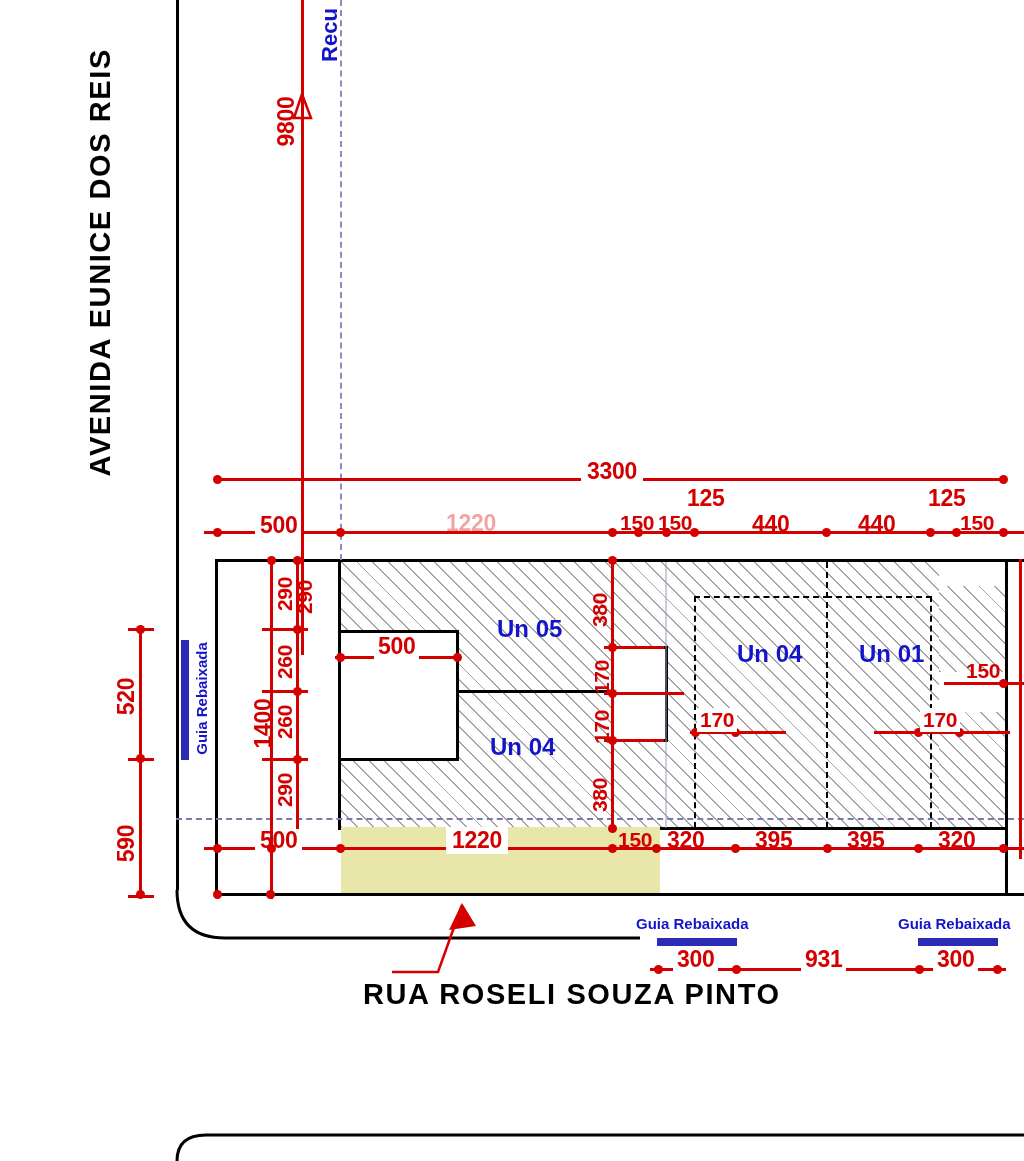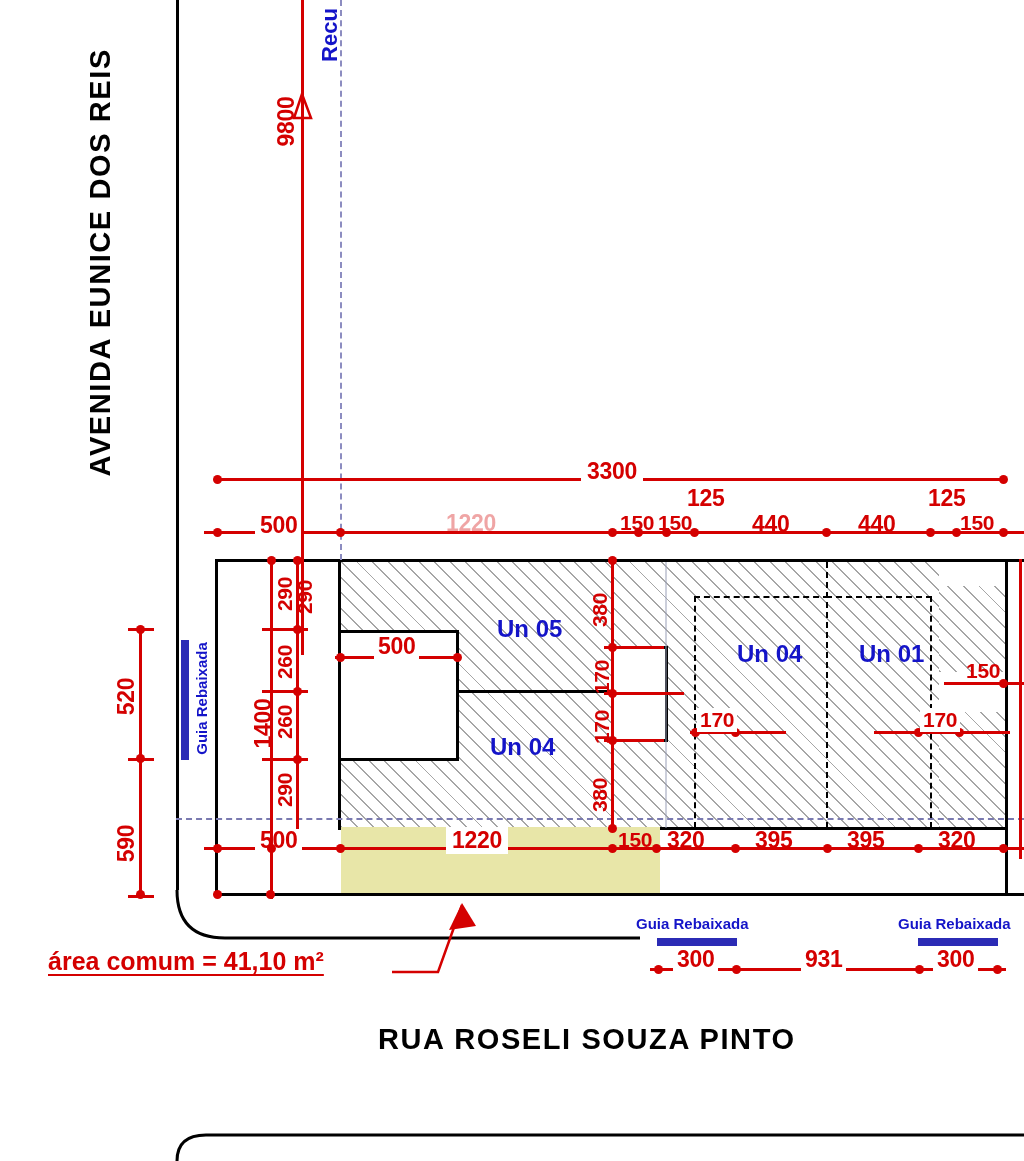--- a/index.html
+++ b/index.html
@@ -44,21 +44,21 @@
 
   svg{position:absolute;left:0;top:0;overflow:visible;}
 </style>
 </head>
 <body>
 
 <div class="sheet">
 
   <div class="streetV" style="left:-110px;top:250px;width:420px;text-align:center;">AVENIDA EUNICE DOS REIS</div>
 
-  <div class="streetH" style="left:363px;top:1023px;margin-left:15px;">RUA ROSELI SOUZA PINTO</div>
+  <div class="streetH" style="left:363px;top:978px;">RUA ROSELI SOUZA PINTO</div>
 
   <div class="ln" style="left:176px;top:0;width:3px;height:890px;"></div>
 
   <svg width="1024" height="1161">
     <path d="M177 890 Q177 938 225 938 L640 938" fill="none" stroke="#000" stroke-width="3"></path>
     <path d="M177 1161 Q177 1135 206 1135 L1024 1135" fill="none" stroke="#000" stroke-width="3"></path>
   </svg>
 
   <div class="ln" style="left:215px;top:559px;width:809px;height:3px;"></div>
   <div class="ln" style="left:215px;top:893px;width:809px;height:3px;"></div>
@@ -93,21 +93,20 @@
   <div class="dash-k" style="left:930px;top:596px;height:232px;"></div>
   <div class="dash-kh" style="left:694px;top:596px;width:135px;"></div>
   <div class="dash-kh" style="left:826px;top:596px;width:106px;"></div>
   <div class="dash-kh" style="left:694px;top:827px;width:238px;"></div>
 
   <div class="dash-v-b" style="left:340px;top:0;height:560px;"></div>
   <div class="dash-b" style="left:176px;top:818px;width:848px;"></div>
   <div class="gl" style="left:665px;top:562px;width:1.5px;height:266px;opacity:.5;"></div>
 
   <div class="yellow" style="left:341px;top:827px;width:319px;height:66px;"></div>
-  <div class="areatxt" style="left:48px;top:947px;">área  comum  = 41,10 m²</div>
   <svg width="1024" height="1161">
     <path d="M392 972 L438 972 L462 905" fill="none" stroke="#d40000" stroke-width="2.5"></path>
     <path d="M462 903 L449 930 L476 926 Z" fill="#d40000"></path>
   </svg>
 
   <div class="rl" style="left:215px;top:478px;width:790px;height:2.5px;"></div>
   <div class="tick" style="left:217px;top:479px;"></div>
   <div class="tick" style="left:1003px;top:479px;"></div>
   <div class="dimtxt" style="left:581px;top:458px;background:#fff;padding:0 6px;">3300</div>
 

